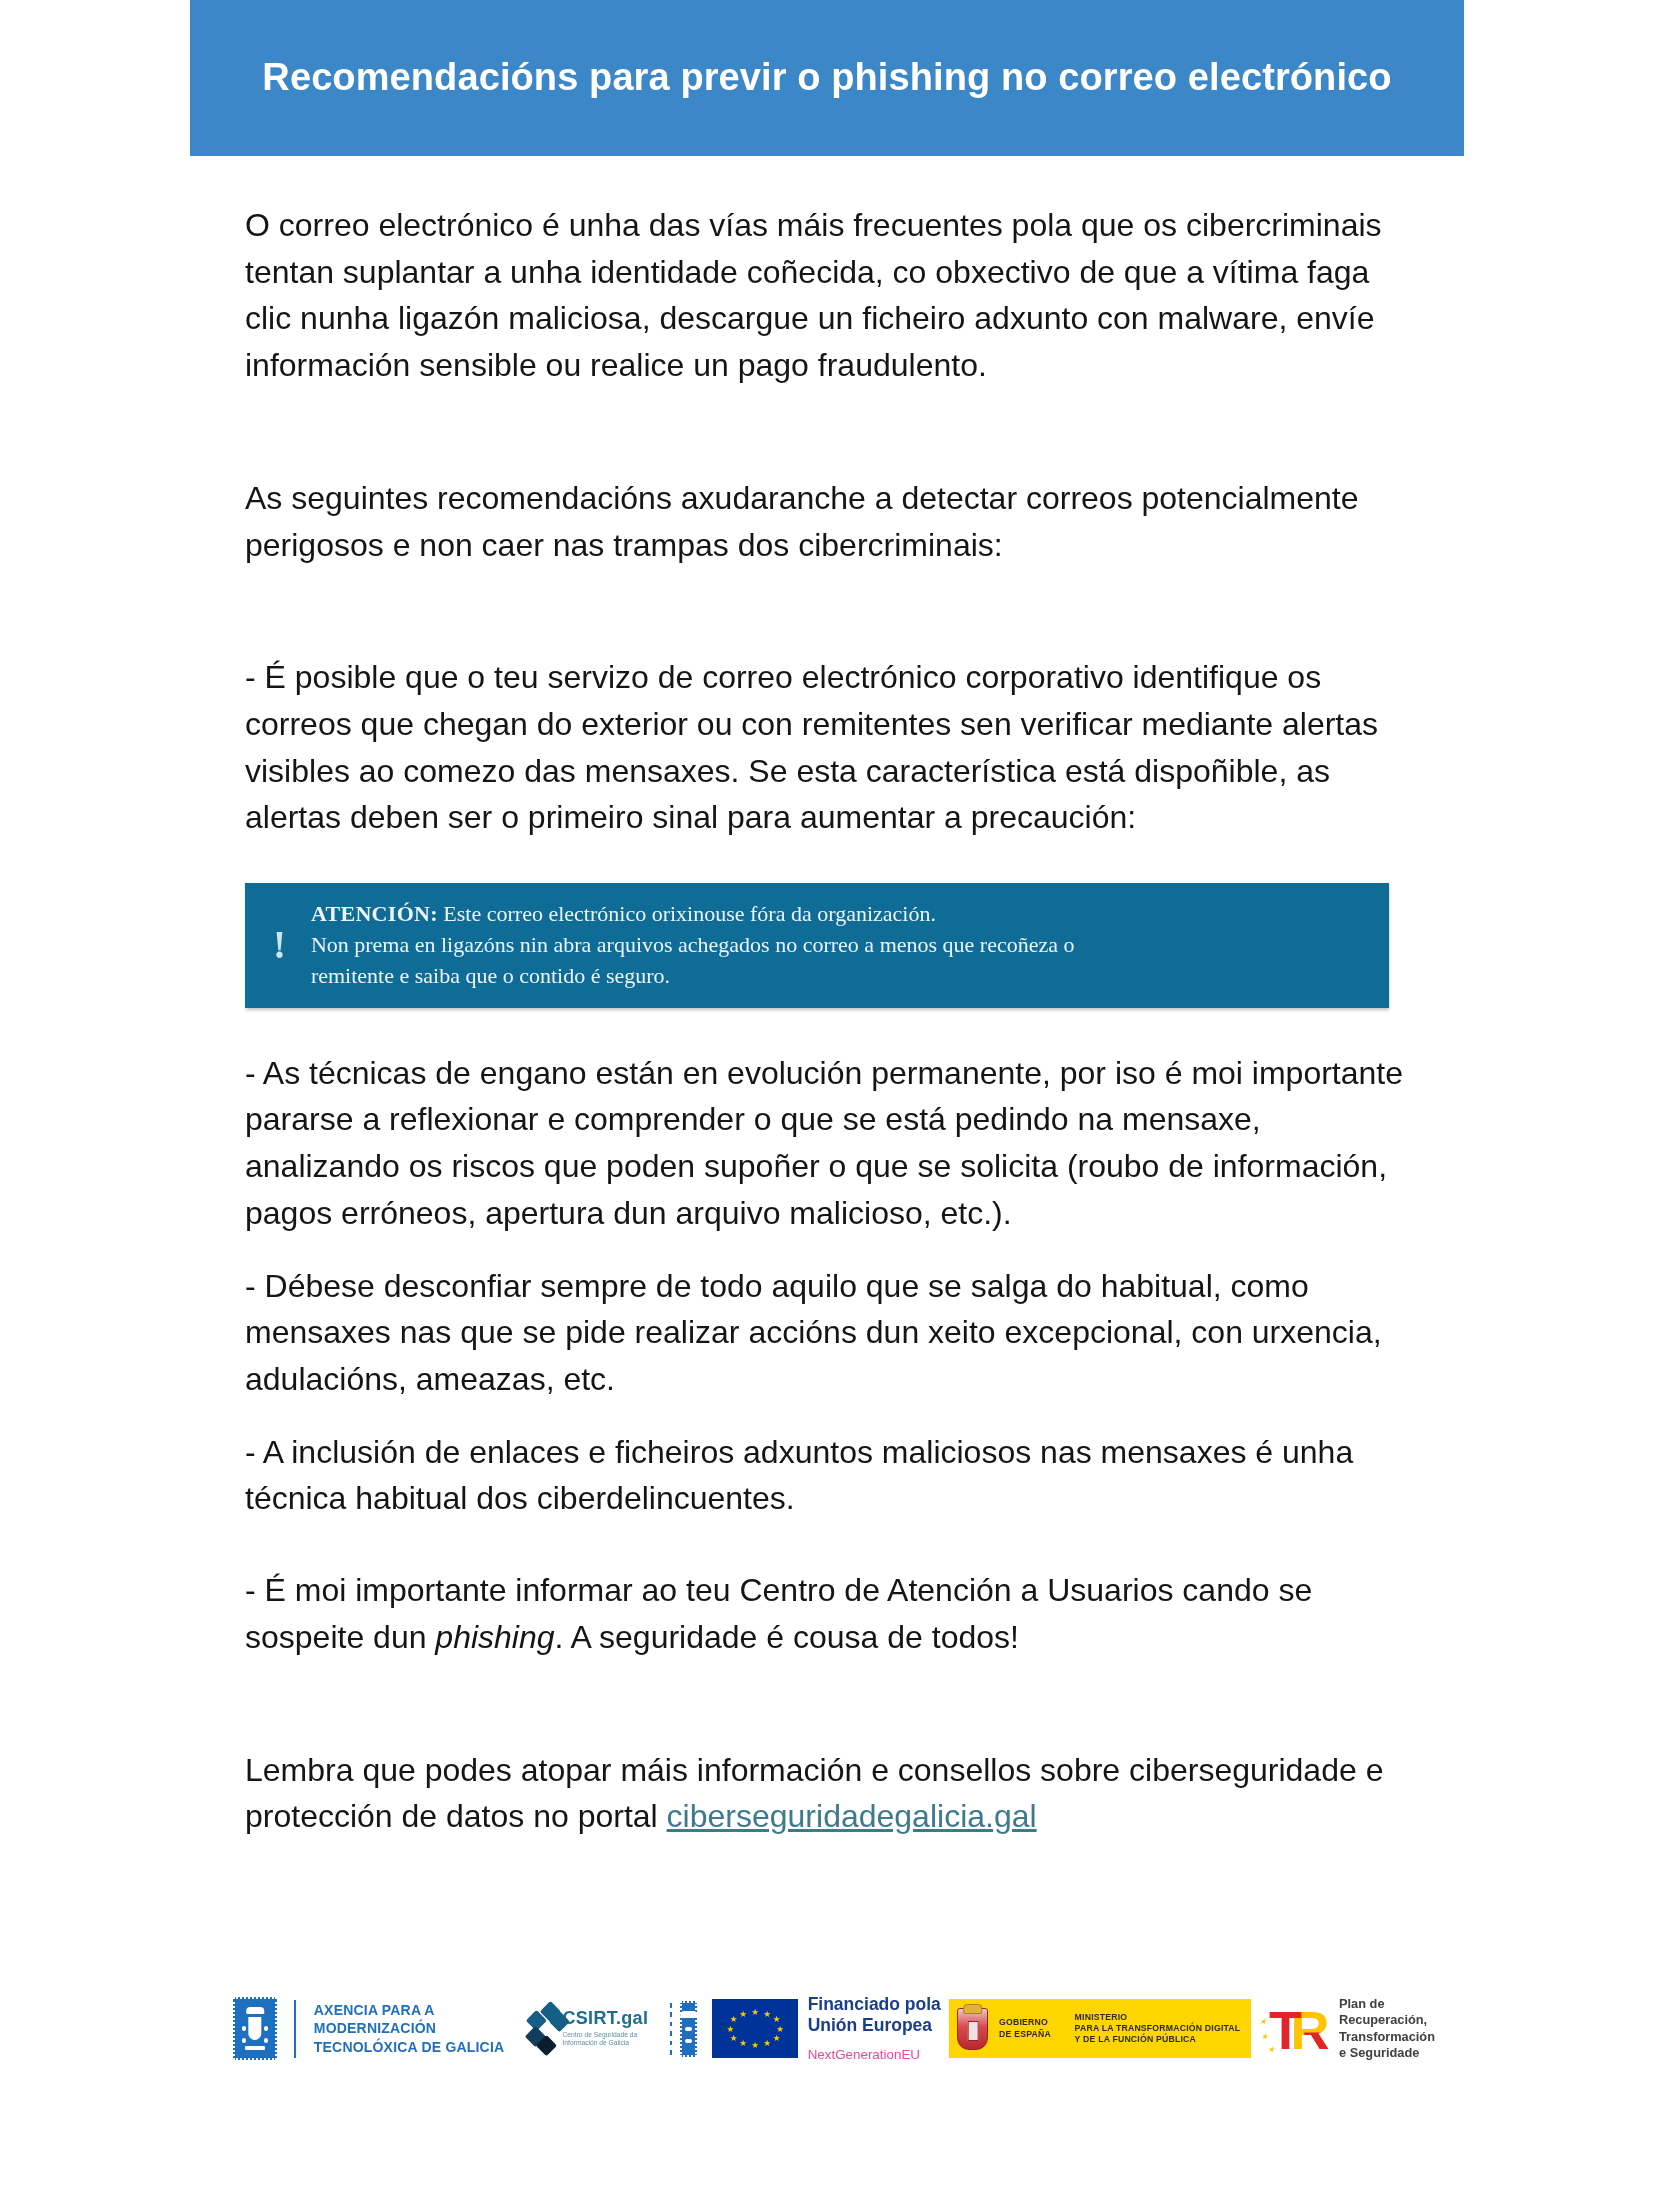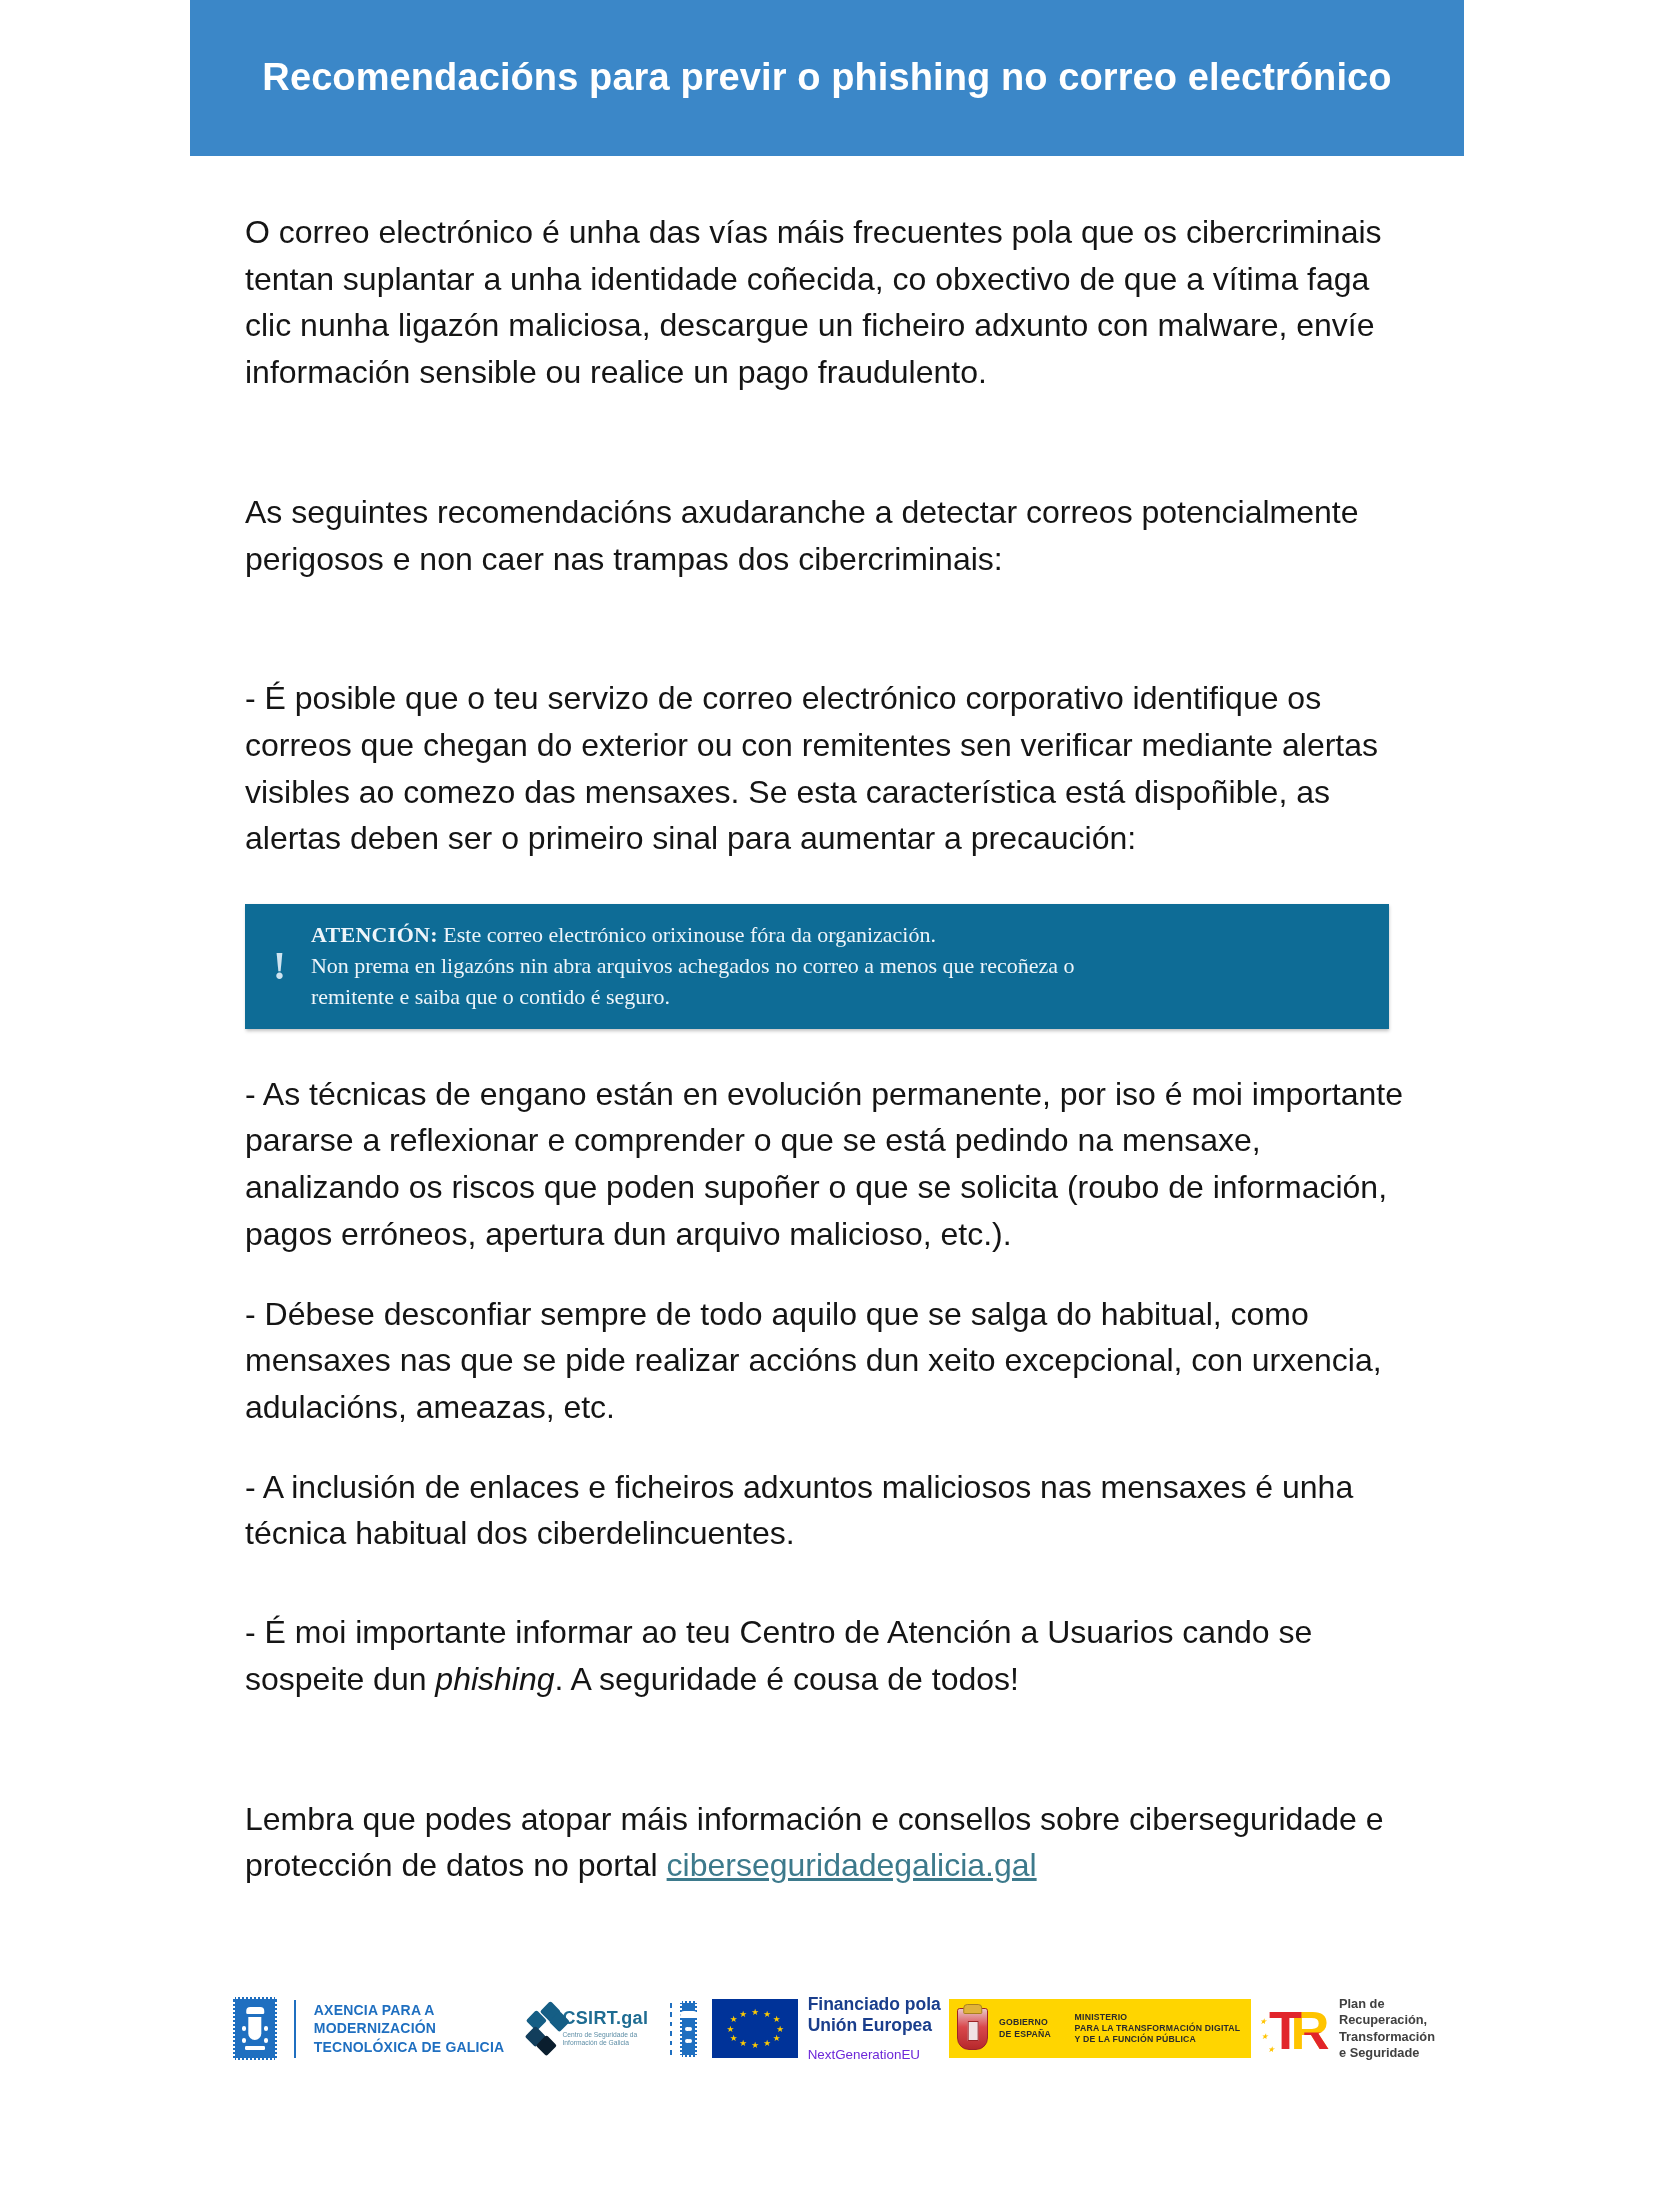--- a/index.html
+++ b/index.html
@@ -45,21 +45,21 @@
     position: absolute;
     left: 245px;
     top: 195px;
     width: 1172px;
   }
 
   .para {
     font-size: 32px;
     line-height: 1.46;
     color: #151515;
-    margin: 14px 0 0 0;
+    margin: 7px 0 0 0;
     text-align: left;
   }
 
   .gap-lg { height: 79px; }
   .gap-sm { height: 19px; }
 
   
   .warning-wrap {
     margin-top: 42px;
     margin-bottom: 42px;
@@ -263,21 +263,21 @@
   }
   .eu-text {
     color: #1A3E8C;
     font-size: 17.5px;
     font-weight: bold;
     line-height: 1.22;
     white-space: nowrap;
   }
   .eu-text .ngeu {
     display: block;
-    color: #6d28d9;
+    color: #ec4899;
     font-size: 13.4px;
     font-weight: normal;
     margin-top: 10px;
   }
 
   
   .logo-gob {
     height: 59px;
     background: #FFD500;
     display: flex;

